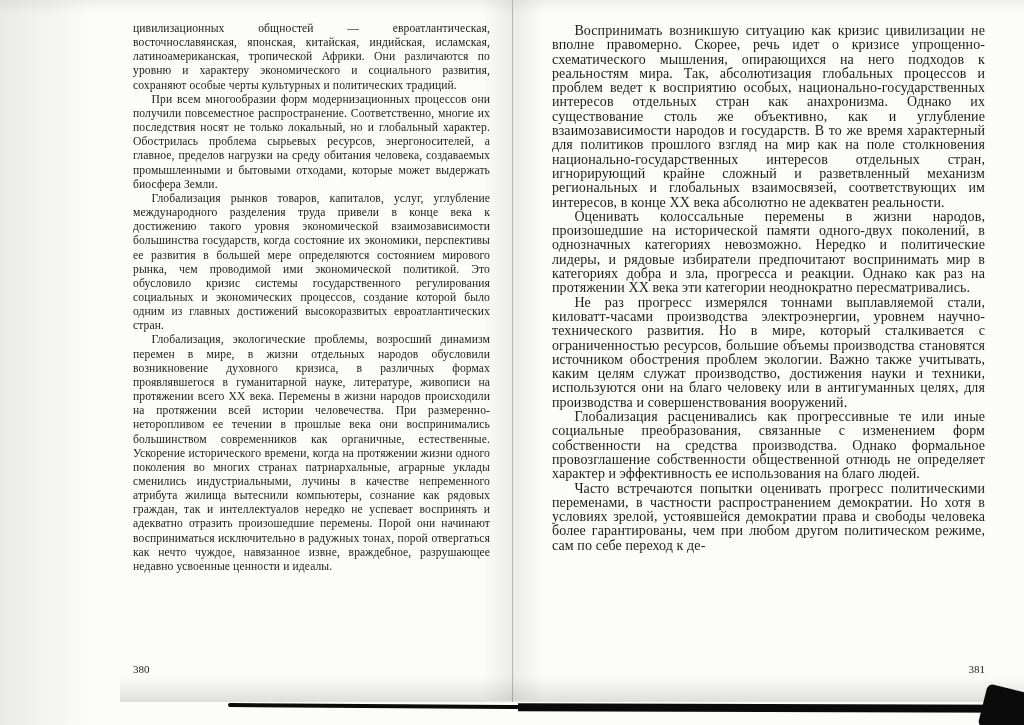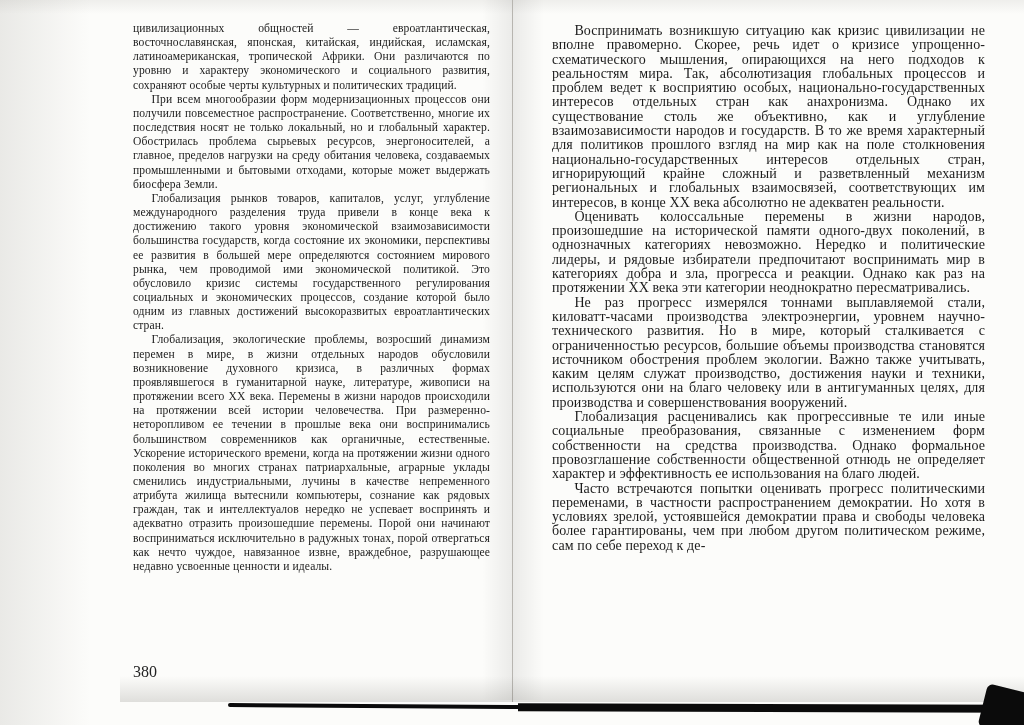--- a/index.html
+++ b/index.html
@@ -63,21 +63,21 @@
   }
   .para {
     margin: 0;
     text-align: justify;
   }
   .para.indent {
     text-indent: 1.6em;
   }
   .page-number {
     position: absolute;
-    font-size: 16px;
+    font-size: 11px;
     color: #222;
   }
   .pn-left {
     left: 133px; top: 663px;
   }
   .pn-right {
     left: 552px; top: 663px;
     width: 433px;
     text-align: right;
   }
@@ -136,19 +136,20 @@
   <div class="divider"></div>
 
   <div class="text-block text-block-right">
       <p class="para indent">Воспринимать возникшую ситуацию как кризис цивилизации не вполне правомерно. Скорее, речь идет о кризисе упрощенно-схематического мышления, опирающихся на него подходов к реальностям мира. Так, абсолютизация глобальных процессов и проблем ведет к восприятию особых, национально-государственных интересов отдельных стран как анахронизма. Однако их существование столь же объективно, как и углубление взаимозависимости народов и государств. В то же время характерный для политиков прошлого взгляд на мир как на поле столкновения национально-государственных интересов отдельных стран, игнорирующий крайне сложный и разветвленный механизм региональных и глобальных взаимосвязей, соответствующих им интересов, в конце XX века абсолютно не адекватен реальности.</p>
       <p class="para indent">Оценивать колоссальные перемены в жизни народов, произошедшие на исторической памяти одного-двух поколений, в однозначных категориях невозможно. Нередко и политические лидеры, и рядовые избиратели предпочитают воспринимать мир в категориях добра и зла, прогресса и реакции. Однако как раз на протяжении XX века эти категории неоднократно пересматривались.</p>
       <p class="para indent">Не раз прогресс измерялся тоннами выплавляемой стали, киловатт-часами производства электроэнергии, уровнем научно-технического развития. Но в мире, который сталкивается с ограниченностью ресурсов, большие объемы производства становятся источником обострения проблем экологии. Важно также учитывать, каким целям служат производство, достижения науки и техники, используются они на благо человеку или в антигуманных целях, для производства и совершенствования вооружений.</p>
       <p class="para indent">Глобализация расценивались как прогрессивные те или иные социальные преобразования, связанные с изменением форм собственности на средства производства. Однако формальное провозглашение собственности общественной отнюдь не определяет характер и эффективность ее использования на благо людей.</p>
       <p class="para indent">Часто встречаются попытки оценивать прогресс политическими переменами, в частности распространением демократии. Но хотя в условиях зрелой, устоявшейся демократии права и свободы человека более гарантированы, чем при любом другом политическом режиме, сам по себе переход к де-</p>
     </div>
 
+  <div class="page-number pn-right">381</div>
 
   <div class="bottom-shade"></div>
   <div class="scan-edge scan-edge-1"></div>
   <div class="scan-edge scan-edge-2"></div>
   <div class="corner-blob"></div>
 
 </div>
 
 </body></html>

